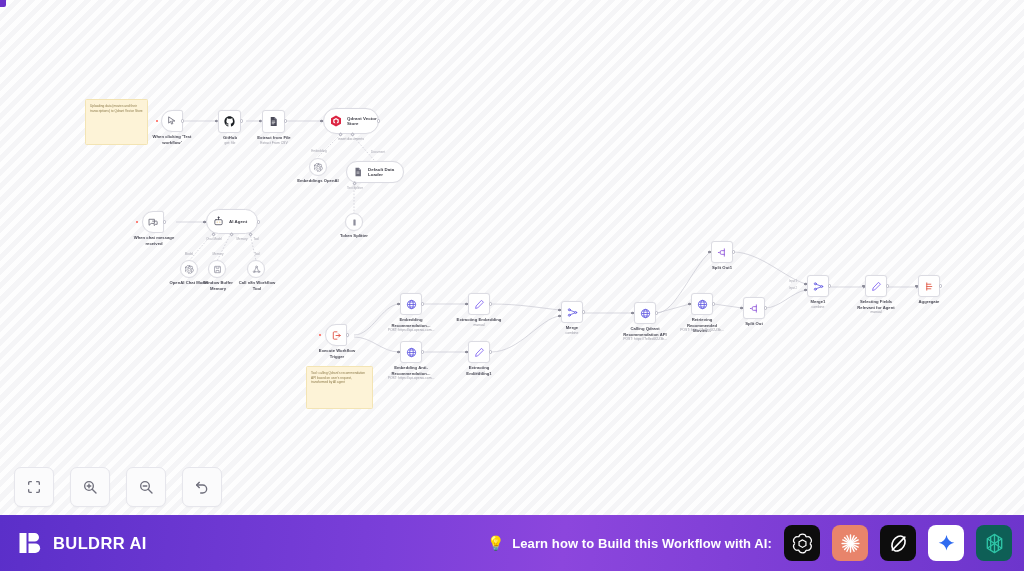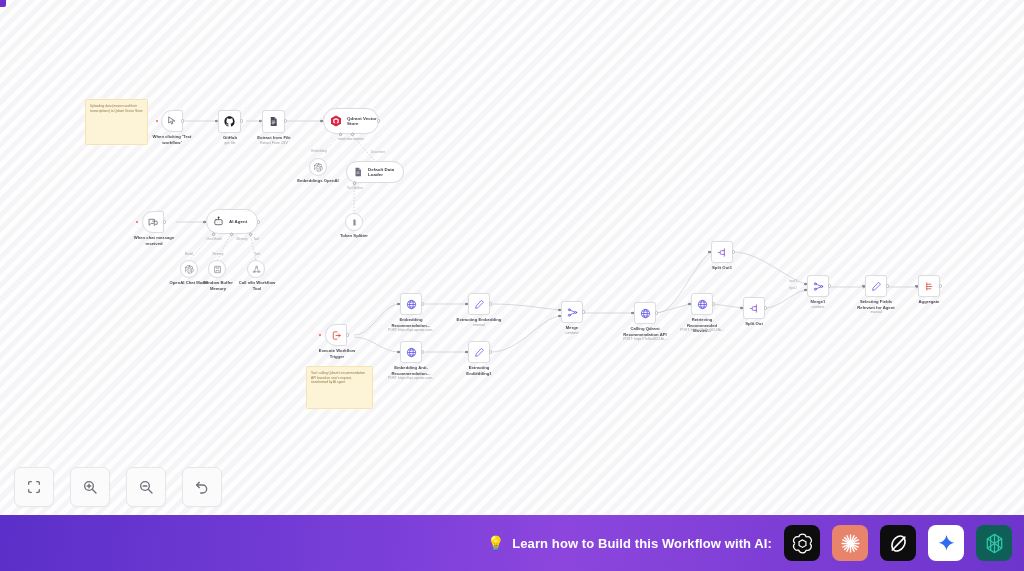--- a/index.html
+++ b/index.html
@@ -565,20 +565,30 @@
         <svg width="16" height="16" viewBox="0 0 24 24" fill="none" stroke="#6f6f7c" stroke-width="2" stroke-linecap="round" stroke-linejoin="round">
           <path d="M8 5 4 9l4 4"></path>
           <path d="M4 9h9a6 6 0 0 1 0 12h-3"></path>
         </svg>
       </span>
     </div>
   </div>
 </div>
 
 <div id="banner">
+  <div id="brand">
+    <div id="brand-mark">
+      <svg width="26" height="26" viewBox="0 0 26 26">
+        <rect x="1.5" y="3" width="7" height="20" fill="#ffffff"></rect>
+        <path d="M10.5 3h6.2a4.3 4.3 0 0 1 0 8.6h-6.2Z" fill="#ffffff"></path>
+        <path d="M10.5 13.4h6.8a4.8 4.8 0 0 1 0 9.6h-6.8Z" fill="#ffffff"></path>
+      </svg>
+    </div>
+    <span id="brand-text">BULDRR AI</span>
+  </div>
 
   <div id="banner-right">
     <div id="cta">
       <span id="bulb">💡</span>
       <span id="cta-text">Learn how to Build this Workflow with AI:</span>
     </div>
 
     <div class="ai-chip" style="background:#0d0d0d;">
       <svg width="23" height="23" viewBox="0 0 24 24" fill="none" stroke="#fff" stroke-width="1.25">
         <path d="M12 2.3c2.1 0 3.6 1.5 3.9 3M15.9 5.3c1.9-.9 3.9-.1 4.8 1.6M20.7 6.9c1 1.8.5 3.9-1 5.1M19.7 12c1.5 1.3 1.9 3.4.9 5.1M20.6 17.1c-1 1.7-3 2.5-4.8 1.7M15.8 18.8c-.4 1.9-2 3-3.9 3M11.9 21.8c-2.1 0-3.6-1.5-3.9-3.1M8 18.7c-1.9.8-3.9 0-4.8-1.7M3.2 17c-1-1.7-.6-3.8.9-5.1M4.1 11.9C2.6 10.6 2.2 8.5 3.2 6.8M3.3 6.8c1-1.7 3-2.5 4.8-1.6M8.1 5.2c.4-1.6 1.9-2.9 3.9-2.9"></path>

